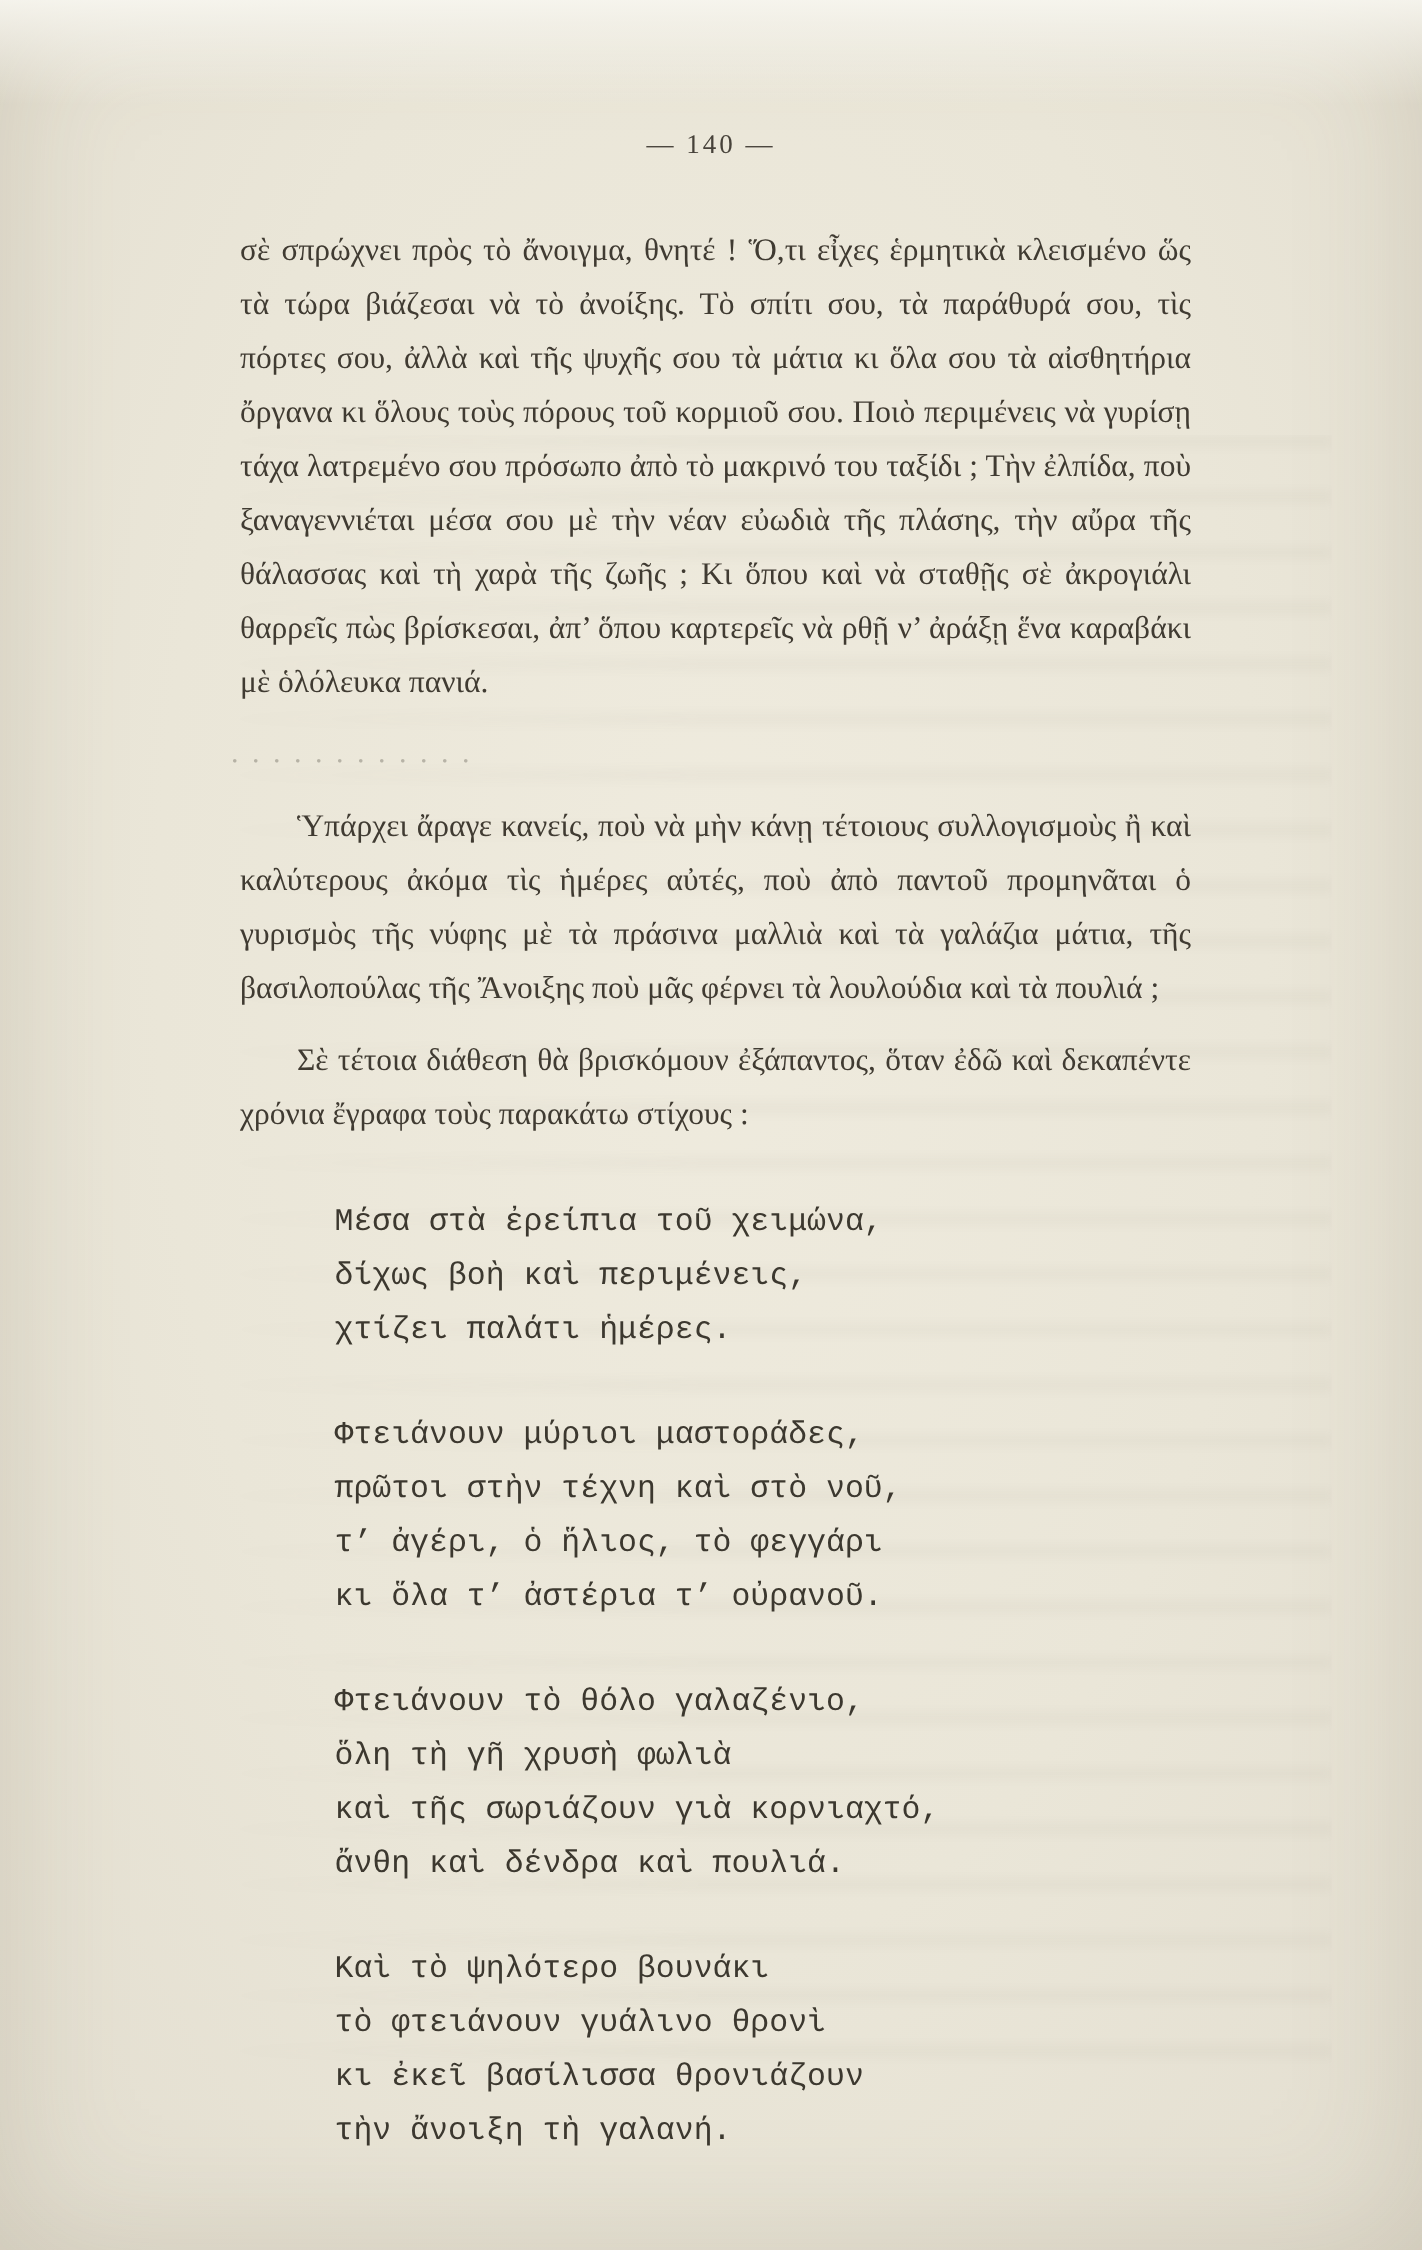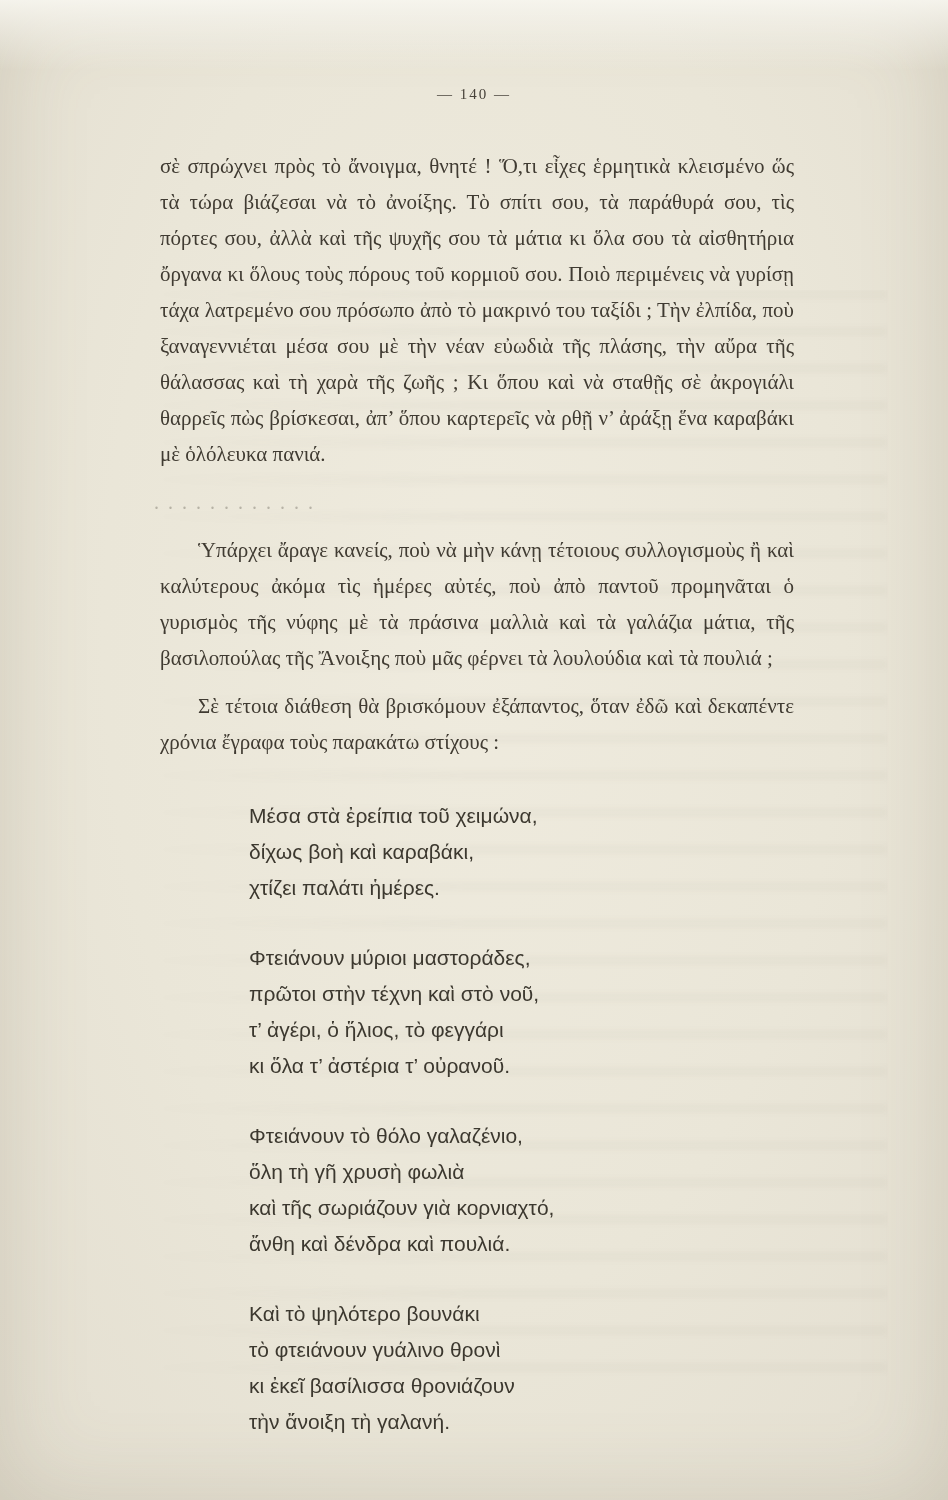--- a/index.html
+++ b/index.html
@@ -46,21 +46,21 @@
     -webkit-mask-image: linear-gradient(90deg, transparent 0%, #000 45%, #000 100%);
     mask-image: linear-gradient(90deg, transparent 0%, #000 45%, #000 100%);
     pointer-events: none;
   }
   .pagenum {
     position: absolute;
     top: 86px;
     left: 0;
     width: 100%;
     text-align: center;
-    font-size: 15px;
+    font-size: 18px;
     letter-spacing: 2px;
     color: #47423a;
   }
   .textblock {
     position: absolute;
     left: 148px;
     top: 136px;
     width: 658px;
     font-size: 21px;
     line-height: 36px;
@@ -77,22 +77,22 @@
     margin: 6px 0 4px 6px;
     font-size: 20px;
     letter-spacing: 2px;
     color: #4a453b;
     opacity: 0.32;
     white-space: nowrap;
     overflow: hidden;
   }
   .poem {
     margin-top: 38px;
-    margin-left: 101px;
-    font-family: Liberation Sans, sans-serif;
+    margin-left: 75px;
+    font-family: Liberation Mono, monospace;
     font-size: 21px;
     line-height: 36px;
     color: #3c382f;
     text-align: left;
   }
   .stanza {
     margin: 0 0 34px 0;
   }
   .stanza:last-child {
     margin-bottom: 0;
@@ -117,21 +117,21 @@
     <div class="dots">.    .    .    .    .    .    .    .    .    .    .    .</div>
 
     <p class="para indent">Ὑπάρχει ἄραγε κανείς, ποὺ νὰ μὴν κάνῃ τέτοιους συλλογισμοὺς ἢ καὶ καλύτερους ἀκόμα τὶς ἡμέρες αὐτές, ποὺ ἀπὸ παντοῦ προμηνᾶται ὁ γυρισμὸς τῆς νύφης μὲ τὰ πράσινα μαλλιὰ καὶ τὰ γαλάζια μάτια, τῆς βασιλοπούλας τῆς Ἄνοιξης ποὺ μᾶς φέρνει τὰ λουλούδια καὶ τὰ πουλιά ;</p>
 
     <p class="para indent">Σὲ τέτοια διάθεση θὰ βρισκόμουν ἐξάπαντος, ὅταν ἐδῶ καὶ δεκαπέντε χρόνια ἔγραφα τοὺς παρακάτω στίχους :</p>
 
     <div class="poem">
 
       <div class="stanza">
         <div class="poem-line">Μέσα στὰ ἐρείπια τοῦ χειμώνα,</div>
-        <div class="poem-line">δίχως βοὴ καὶ καραβάκι,</div>
+        <div class="poem-line">δίχως βοὴ καὶ περιμένεις,</div>
         <div class="poem-line">χτίζει παλάτι ἡμέρες.</div>
       </div>
 
       <div class="stanza">
         <div class="poem-line">Φτειάνουν μύριοι μαστοράδες,</div>
         <div class="poem-line">πρῶτοι στὴν τέχνη καὶ στὸ νοῦ,</div>
         <div class="poem-line">τ’ ἀγέρι, ὁ ἥλιος, τὸ φεγγάρι</div>
         <div class="poem-line">κι ὅλα τ’ ἀστέρια τ’ οὐρανοῦ.</div>
       </div>
 

